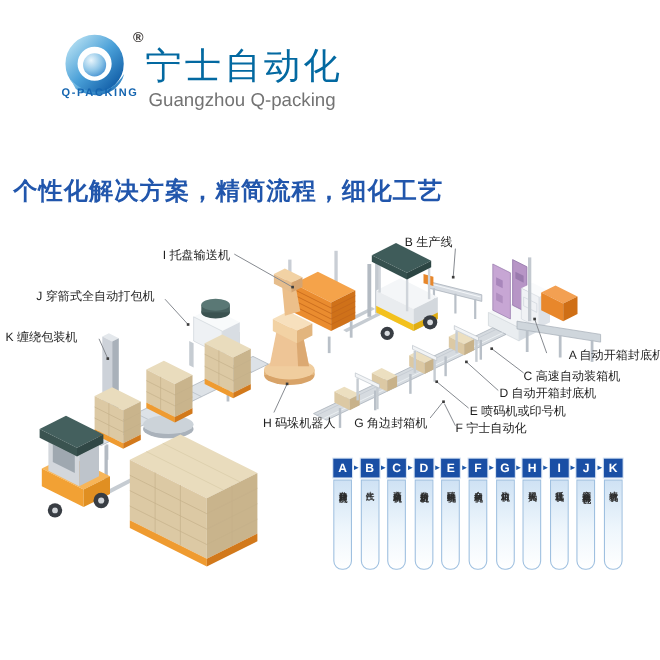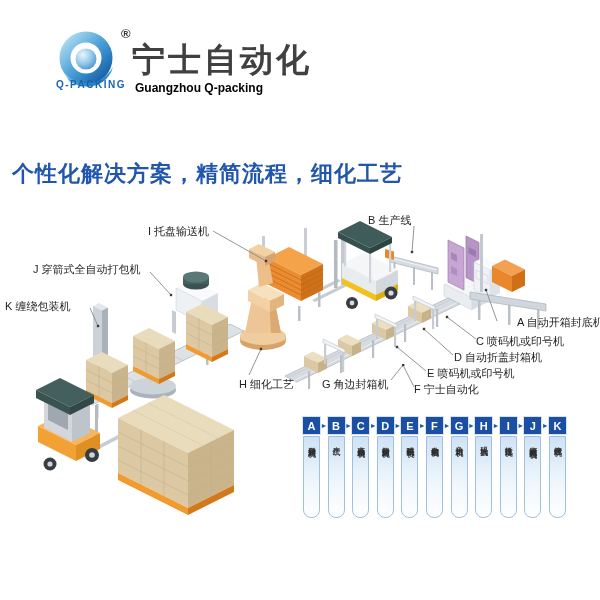--- a/index.html
+++ b/index.html
@@ -3,24 +3,24 @@
 <meta charset="utf-8">
 <style>
   html,body{margin:0;padding:0;background:#fff;}
   .page{position:relative;width:600px;height:600px;background:#fff;overflow:hidden;
         font-family:"Liberation Sans","DejaVu Sans",sans-serif;}
   
   .logo-mark{position:absolute;left:56px;top:28px;width:64px;height:64px;}
   .reg-mark{position:absolute;left:121px;top:26px;font-size:13px;color:#3b3735;font-weight:bold;}
   .logo-caption{position:absolute;left:56px;top:79px;font-size:10px;font-weight:bold;
                 color:#1565b0;letter-spacing:1.5px;}
-  .company-cn{position:absolute;left:132px;top:38px;font-size:33px;font-weight:700;
-              color:#404040;letter-spacing:3px;white-space:nowrap;}
-  .company-en{position:absolute;left:135px;top:81px;font-size:12px;font-weight:bold;
-              color:#000000;white-space:nowrap;}
+  .company-cn{position:absolute;left:132px;top:38px;font-size:33px;font-weight:400;
+              color:#0369a1;letter-spacing:3px;white-space:nowrap;}
+  .company-en{position:absolute;left:135px;top:81px;font-size:17px;font-weight:normal;
+              color:#737373;white-space:nowrap;}
   
   .slogan{position:absolute;left:12px;top:159px;font-size:22px;font-weight:600;
           color:#2156ac;letter-spacing:1px;white-space:nowrap;text-align:center;}
   
   .dlabel{position:absolute;font-size:11px;font-weight:normal;color:#1f1f1f;white-space:nowrap;}
   .svg-stage{position:absolute;left:0;top:0;width:600px;height:600px;}
   
   .legend{position:absolute;left:303px;top:417px;display:flex;}
   .legend-item{position:relative;width:17px;}
   .legend-item + .legend-item{margin-left:7.6px;}
@@ -345,25 +345,25 @@
       <rect x="402" y="364" width="2.4" height="2.4"></rect>
         <rect x="259.8" y="347.8" width="2.4" height="2.4"></rect>
     </g>
   </svg>
 
   <div class="dlabel" style="left:148px;top:224px">I 托盘输送机</div>
   <div class="dlabel" style="left:368px;top:213px">B 生产线</div>
   <div class="dlabel" style="left:33px;top:262px">J 穿箭式全自动打包机</div>
   <div class="dlabel" style="left:5px;top:299px">K 缠绕包装机</div>
   <div class="dlabel" style="left:517px;top:315px">A 自动开箱封底机</div>
-  <div class="dlabel" style="left:476px;top:334px">C 喷码机或印号机</div>
-  <div class="dlabel" style="left:454px;top:350px">D 自动折盖封箱机</div>
+  <div class="dlabel" style="left:476px;top:334px">C 高速自动装箱机</div>
+  <div class="dlabel" style="left:454px;top:350px">D 自动开箱封底机</div>
   <div class="dlabel" style="left:427px;top:366px">E 喷码机或印号机</div>
   <div class="dlabel" style="left:414px;top:382px">F 宁士自动化</div>
-  <div class="dlabel" style="left:239px;top:377px">H 细化工艺</div>
+  <div class="dlabel" style="left:239px;top:377px">H 码垛机器人</div>
   <div class="dlabel" style="left:322px;top:377px">G 角边封箱机</div>
 
   <div class="legend">
     <div class="legend-item">
       <div class="legend-letter">A</div>
       <div class="legend-arrow">►</div>
       <div class="legend-ribbon">
           <span>自动开箱封底机</span>
         </div>
     </div>

